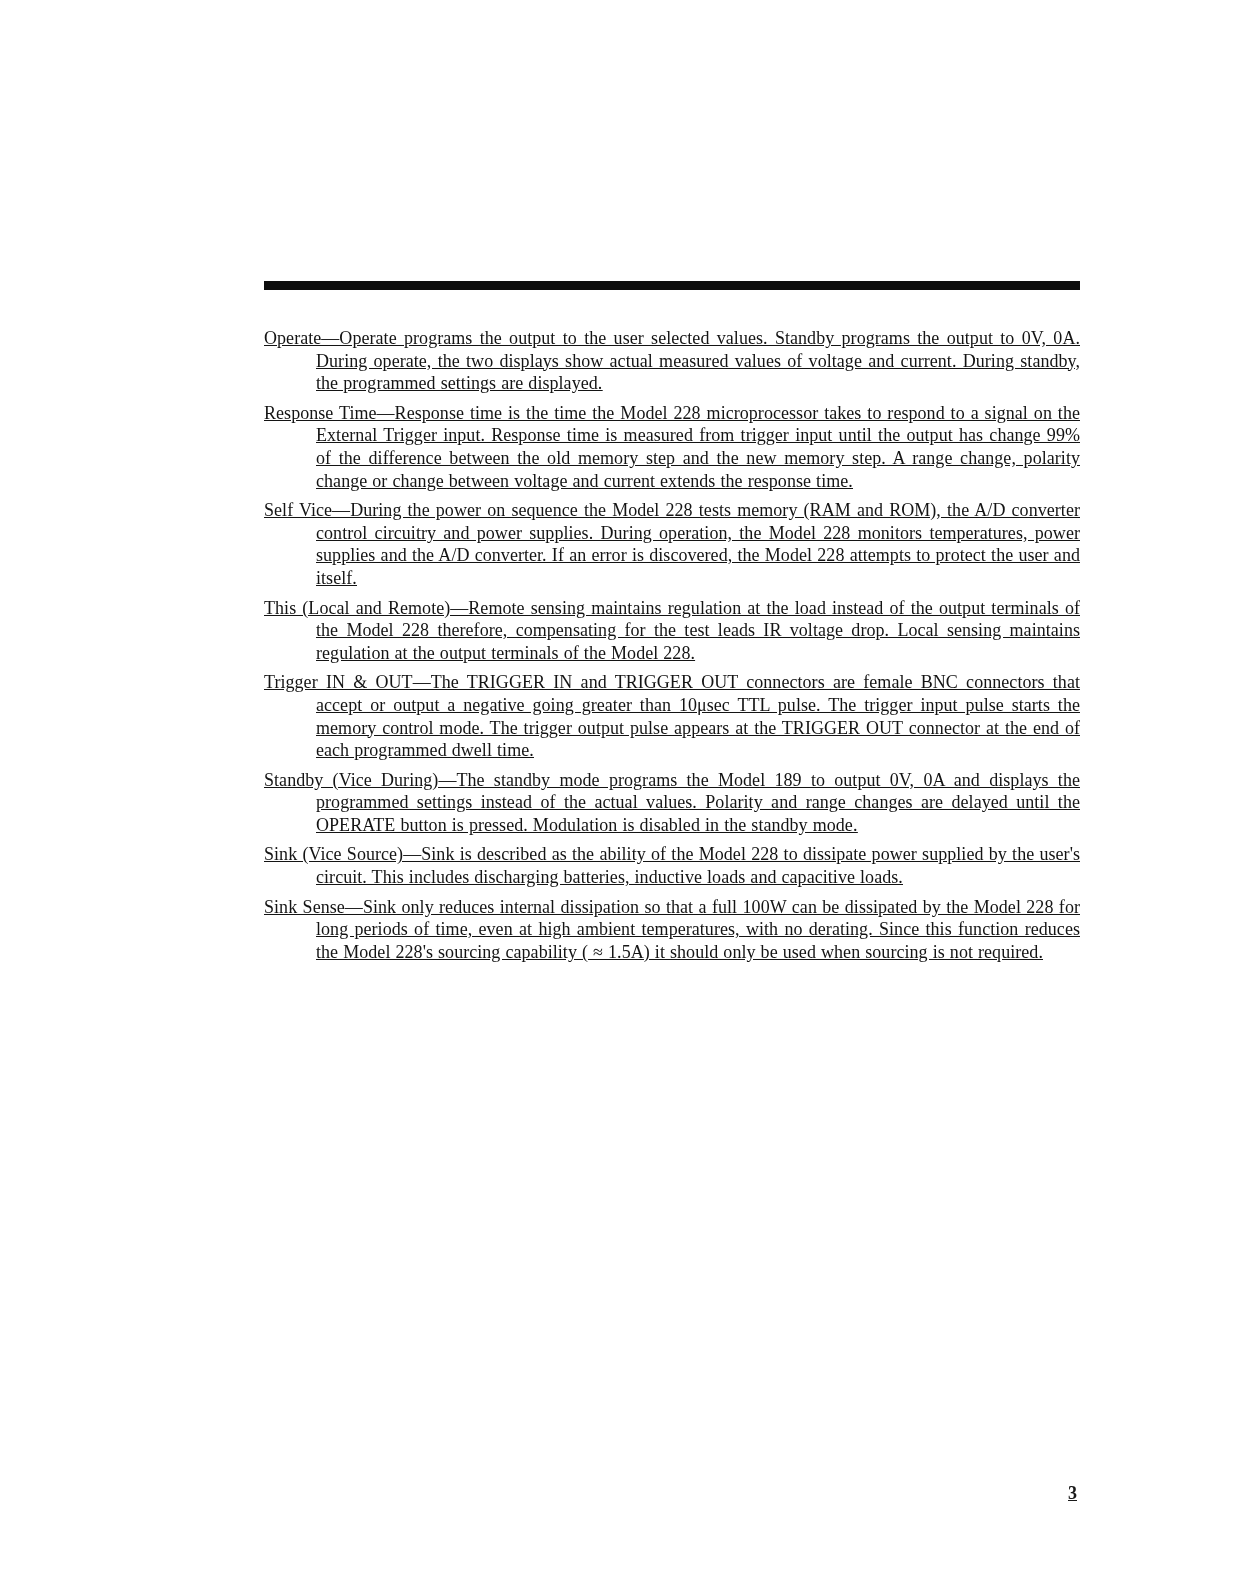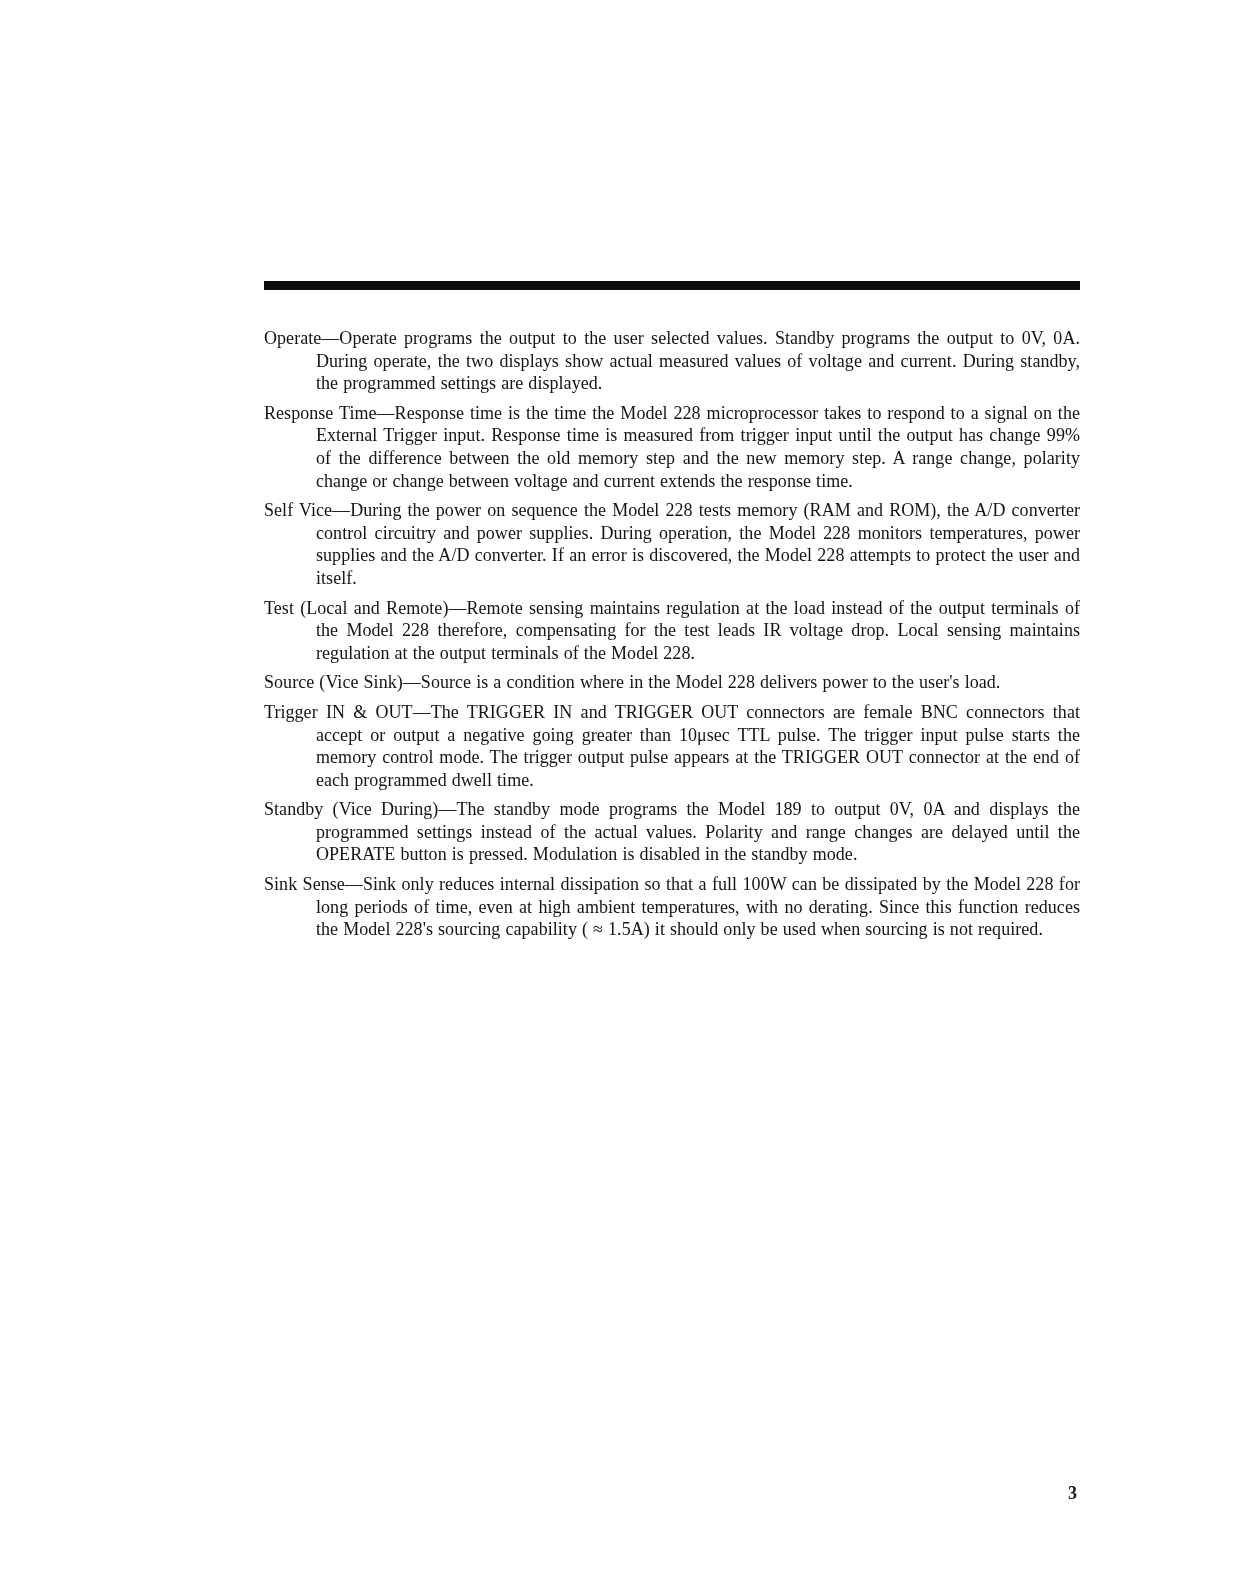--- a/index.html
+++ b/index.html
@@ -1,15 +1,15 @@
 <!DOCTYPE html>
 <html><head>
 <meta charset="utf-8">
 <style>
-  * { box-sizing: border-box; }
+  * { box-sizing: border-box; text-decoration: underline; }
   html, body { margin: 0; padding: 0; }
   body {
     width: 1233px;
     height: 1573px;
     background: #ffffff;
     font-family: "Liberation Serif", "DejaVu Serif", serif;
     color: #141414;
     position: relative;
     overflow: hidden;
   }
@@ -60,29 +60,29 @@
 
     <div class="rule"></div>
 
     <p class="entry"><span>Operate</span><span>—Operate programs the output to the user selected values. Standby programs the output to 0V, 0A. During operate, the two displays show actual measured values of voltage and current. During standby, the programmed settings are displayed.</span></p>
 
 
     <p class="entry"><span>Response Time</span><span>—Response time is the time the Model 228 microprocessor takes to respond to a signal on the External Trigger input. Response time is measured from trigger input until the output has change 99% of the difference between the old memory step and the new memory step. A range change, polarity change or change between voltage and current extends the response time.</span></p>
 
     <p class="entry"><span>Self Vice</span><span>—During the power on sequence the Model 228 tests memory (RAM and ROM), the A/D converter control circuitry and power supplies. During operation, the Model 228 monitors temperatures, power supplies and the A/D converter. If an error is discovered, the Model 228 attempts to protect the user and itself.</span></p>
 
-    <p class="entry"><span>Test (Local and Remote)</span><span>—Remote sensing maintains regulation at the load instead of the output terminals of the Model 228 therefore, compensating for the test leads IR voltage drop. Local sensing maintains regulation at the output terminals of the Model 228.</span></p>
+    <p class="entry"><span>This (Local and Remote)</span><span>—Remote sensing maintains regulation at the load instead of the output terminals of the Model 228 therefore, compensating for the test leads IR voltage drop. Local sensing maintains regulation at the output terminals of the Model 228.</span></p>
 
-    <p class="entry"><span>Source (Vice Sink)</span><span>—Source is a condition where in the Model 228 delivers power to the user's load.</span></p>
 
 
     <p class="entry"><span>Trigger IN &amp; OUT</span><span>—The TRIGGER IN and TRIGGER OUT connectors are female BNC connectors that accept or output a negative going greater than 10μsec TTL pulse. The trigger input pulse starts the memory control mode. The trigger output pulse appears at the TRIGGER OUT connector at the end of each programmed dwell time.</span></p>
 
     <p class="entry"><span>Standby (Vice During)</span><span>—The standby mode programs the Model 189 to output 0V, 0A and displays the programmed settings instead of the actual values. Polarity and range changes are delayed until the OPERATE button is pressed. Modulation is disabled in the standby mode.</span></p>
 
+    <p class="entry"><span>Sink (Vice Source)</span><span>—Sink is described as the ability of the Model 228 to dissipate power supplied by the user's circuit. This includes discharging batteries, inductive loads and capacitive loads.</span></p>
 
     <p class="entry"><span>Sink Sense</span><span>—Sink only reduces internal dissipation so that a full 100W can be dissipated by the Model 228 for long periods of time, even at high ambient temperatures, with no derating. Since this function reduces the Model 228's sourcing capability ( ≈ 1.5A) it should only be used when sourcing is not required.</span></p>
 
   </div>
 
   <div class="page-num">3</div>
 
 </div>
 
 </body></html>

